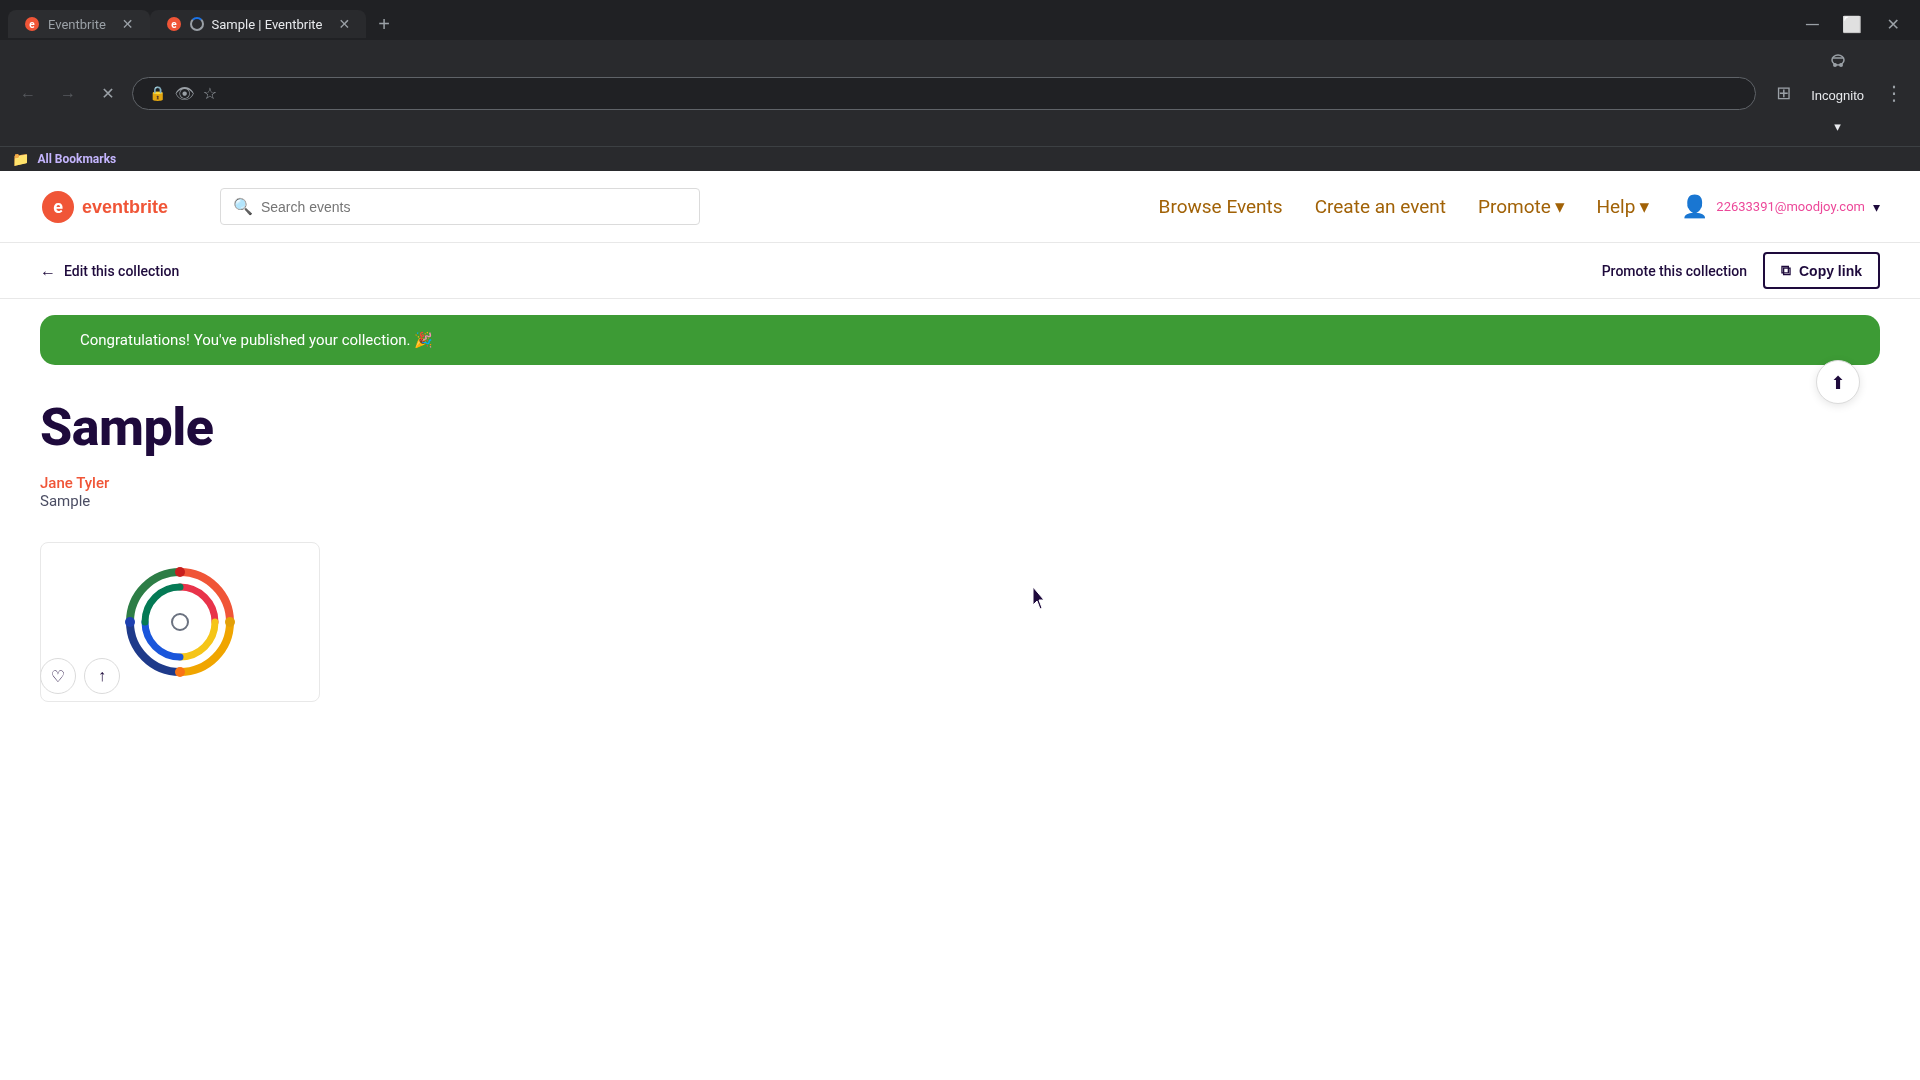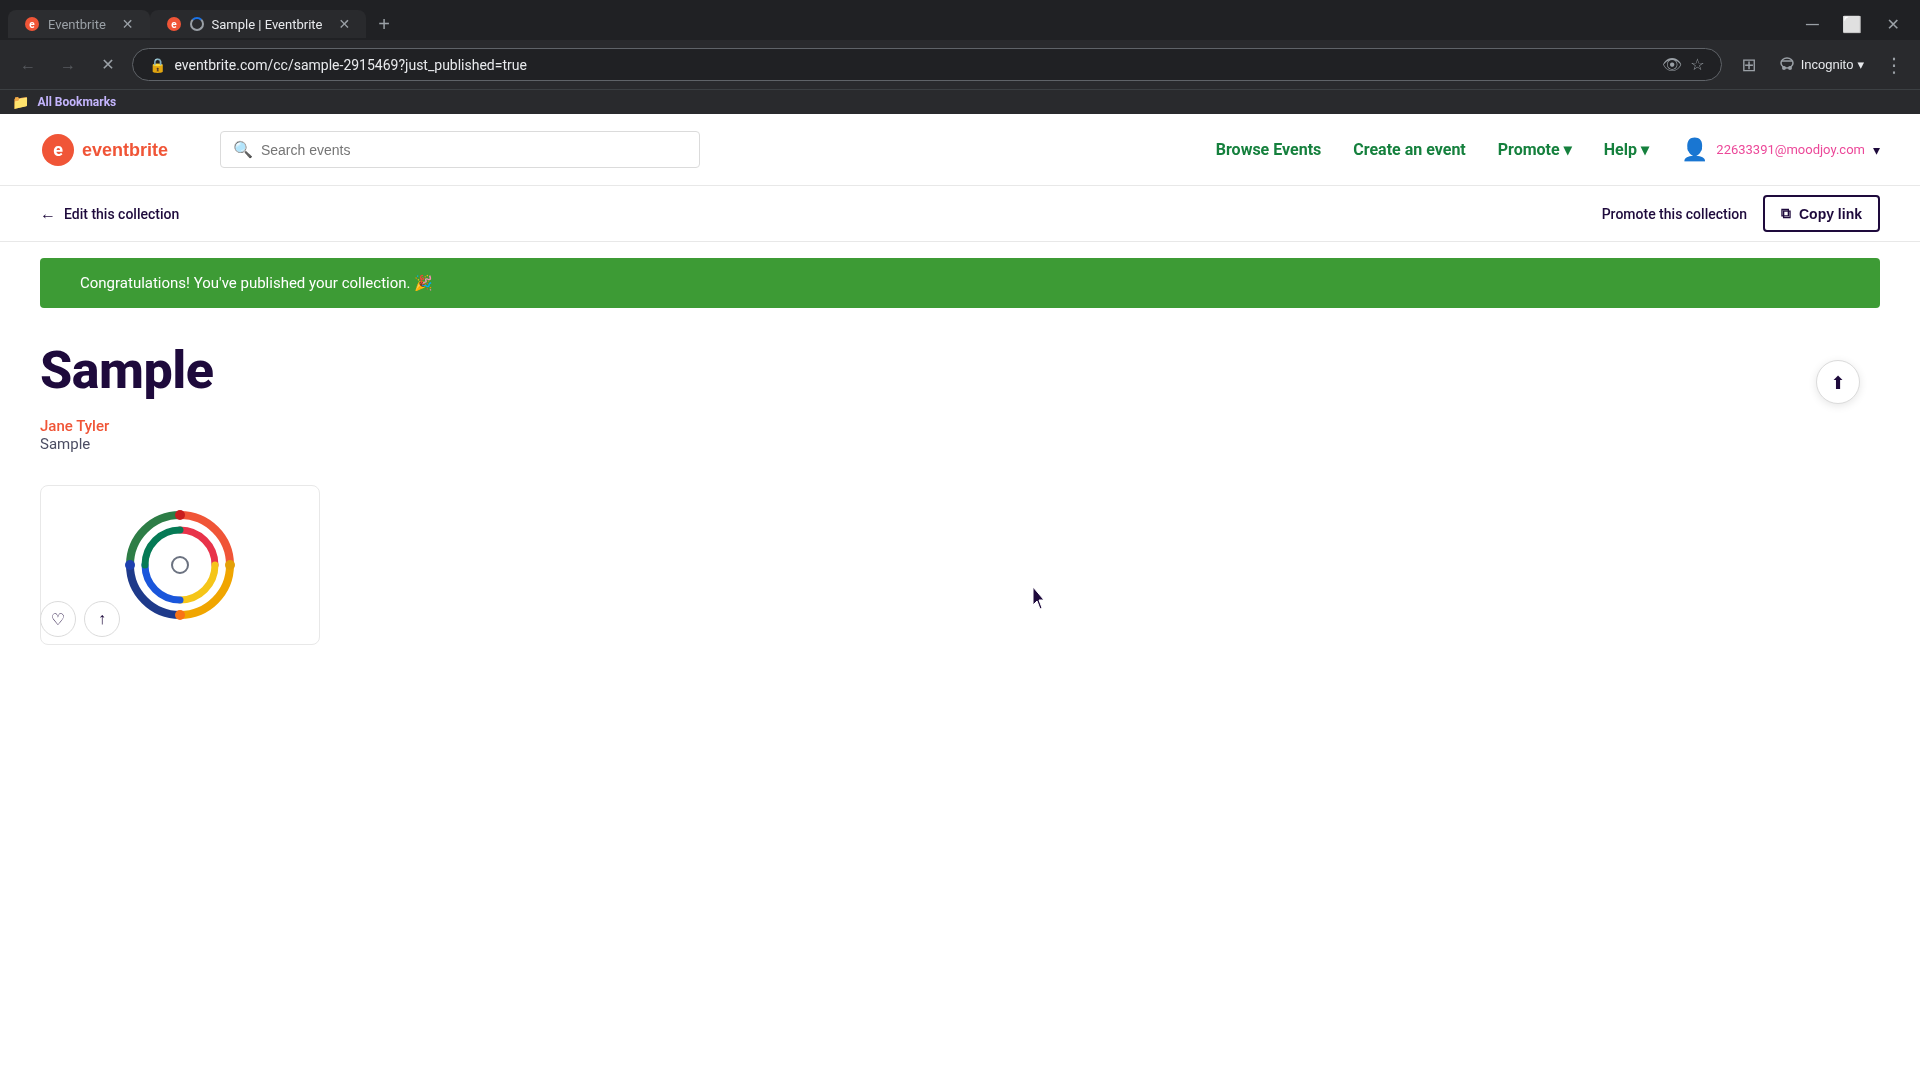--- a/index.html
+++ b/index.html
@@ -16,43 +16,43 @@
     .new-tab-btn { background: none; border: none; color: #9aa0a6; font-size: 20px; cursor: pointer; padding: 4px 8px; margin-left: 4px; }
 
     .nav-bar { display: flex; align-items: center; padding: 8px 12px; gap: 8px; background: #292a2d; }
     .nav-btn { background: none; border: none; color: #9aa0a6; font-size: 16px; cursor: pointer; padding: 4px 6px; border-radius: 50%; width: 32px; height: 32px; display: flex; align-items: center; justify-content: center; }
     .nav-btn.disabled { opacity: 0.4; cursor: default; }
     .address-bar { flex: 1; background: #202124; border: 1px solid #5f6368; border-radius: 20px; padding: 6px 16px; display: flex; align-items: center; gap: 8px; }
     .address-bar-text { color: #e8eaed; font-size: 14px; flex: 1; }
     .address-bar-icons { display: flex; gap: 8px; color: #9aa0a6; font-size: 14px; }
     .browser-actions { display: flex; align-items: center; gap: 8px; margin-left: 8px; }
     .browser-action-btn { background: none; border: none; color: #9aa0a6; cursor: pointer; font-size: 18px; padding: 4px; }
-    .incognito-badge { background: none; border: none; color: #e8eaed; font-size: 13px; cursor: pointer; display: flex; align-items: center; gap: 4px; padding: 4px 8px; }
+    .incognito-badge { background: none; border: none; color: #e8eaed; font-size: 13px; cursor: pointer; display: flex; align-items: center; gap: 16px; padding: 4px 8px; flex-direction: column; }
     .bookmarks-bar { background: #292a2d; padding: 4px 12px; display: flex; align-items: center; gap: 8px; border-top: 1px solid #3c4043; }
     .bookmarks-text { color: #c4b5fd; font-size: 12px; font-weight: bold; }
 
     
     .site-header { background: #fff; border-bottom: 1px solid #e8e8e8; display: flex; align-items: center; padding: 0 40px; height: 72px; gap: 40px; }
     .logo { display: flex; align-items: center; }
     .search-bar { display: flex; align-items: center; flex: 1; max-width: 480px; border: 1px solid #dbdbdb; border-radius: 4px; padding: 8px 12px; gap: 8px; }
     .search-input { border: none; outline: none; font-size: 14px; color: #4b4d63; width: 100%; background: transparent; }
     .nav-links { display: flex; align-items: center; gap: 32px; margin-left: auto; }
-    .nav-link { font-size: 16px; color: #15803d; text-decoration: none; cursor: pointer; font-weight: 700; }
+    .nav-link { font-size: 19px; color: #a16207; text-decoration: none; cursor: pointer; font-weight: 400; }
     .nav-link-dropdown { display: flex; align-items: center; gap: 4px; cursor: pointer; }
     .user-menu { display: flex; align-items: center; gap: 8px; cursor: pointer; color: #1e0a3c; font-size: 14px; }
 
     
     .sub-header { background: #fff; border-bottom: 1px solid #e8e8e8; display: flex; align-items: center; justify-content: space-between; padding: 0 40px; height: 56px; }
     .back-link { display: flex; align-items: center; gap: 8px; color: #1e0a3c; font-size: 14px; cursor: pointer; text-decoration: none; font-weight: 500; }
     .sub-header-actions { display: flex; align-items: center; gap: 16px; }
     .promote-link { color: #1e0a3c; font-size: 14px; cursor: pointer; font-weight: 500; }
     .copy-link-btn { display: flex; align-items: center; gap: 8px; border: 2px solid #1e0a3c; border-radius: 4px; padding: 8px 16px; font-size: 14px; font-weight: 600; color: #1e0a3c; cursor: pointer; background: #fff; }
 
     
-    .success-banner { background: #3d9b35; color: #fff; padding: 16px 40px; font-size: 15px; display: flex; align-items: center; gap: 8px; margin: 0 40px; border-radius: 4px; margin-top: 16px; }
+    .success-banner { background: #3d9b35; color: #fff; padding: 16px 40px; font-size: 15px; display: flex; align-items: center; gap: 8px; margin: 0 40px; border-radius: 15px; margin-top: 16px; }
 
     
     .content { padding: 32px 40px; }
     .collection-label { color: #f05537; font-size: 14px; font-weight: 600; letter-spacing: 0.5px; margin-bottom: 8px; text-transform: uppercase; }
     .collection-title { font-size: 52px; font-weight: 800; color: #1e0a3c; margin-bottom: 16px; letter-spacing: -0.5px; }
     .author-link { color: #f05537; font-size: 15px; font-weight: 500; cursor: pointer; display: block; }
     .collection-desc { font-size: 15px; color: #4b4d63; margin-bottom: 32px; }
     .events-section-title { font-size: 28px; font-weight: 700; color: #1e0a3c; margin-bottom: 24px; }
 
     
@@ -113,21 +113,20 @@
       <button style="background:none;border:none;color:#9aa0a6;font-size:16px;cursor:pointer;padding:4px 12px;height:32px;">✕</button>
     </div>
   </div>
 
   <div class="nav-bar">
     <button class="nav-btn disabled">←</button>
     <button class="nav-btn disabled">→</button>
     <button class="nav-btn">✕</button>
     <div class="address-bar">
       <span style="color:#9aa0a6;font-size:14px;">🔒</span>
-      <span class="address-bar-text">eventbrite.com/cc/sample-2915469?just_published=true</span>
       <div class="address-bar-icons">
         <span style="font-size:16px;">👁</span>
         <span style="font-size:16px;">☆</span>
       </div>
     </div>
     <div class="browser-actions">
       <button class="browser-action-btn" style="color:#9aa0a6;font-size:18px;">⊞</button>
       <button class="incognito-badge">
         <svg width="20" height="20" viewBox="0 0 20 20">
             <ellipse cx="10" cy="8" rx="6" ry="5" fill="none" stroke="#9aa0a6" stroke-width="1.5"></ellipse>

